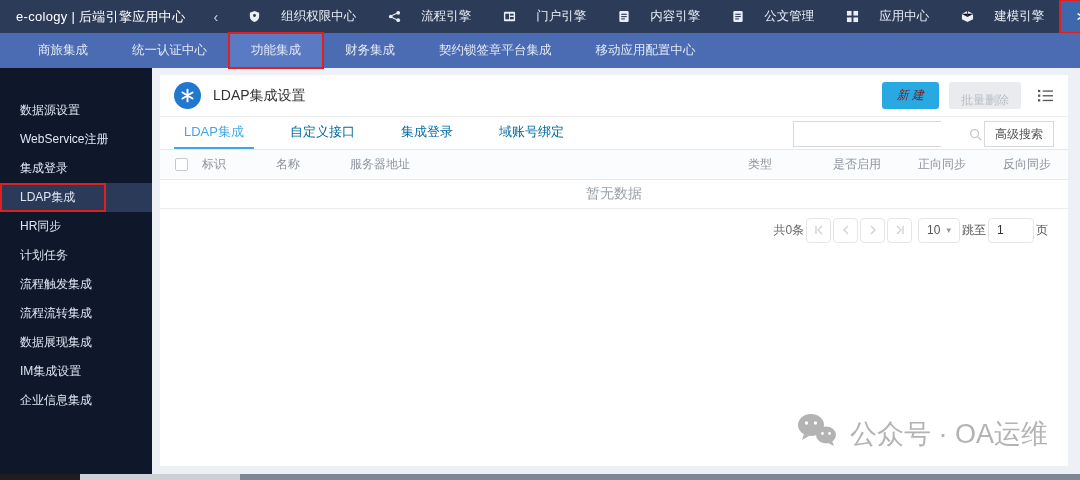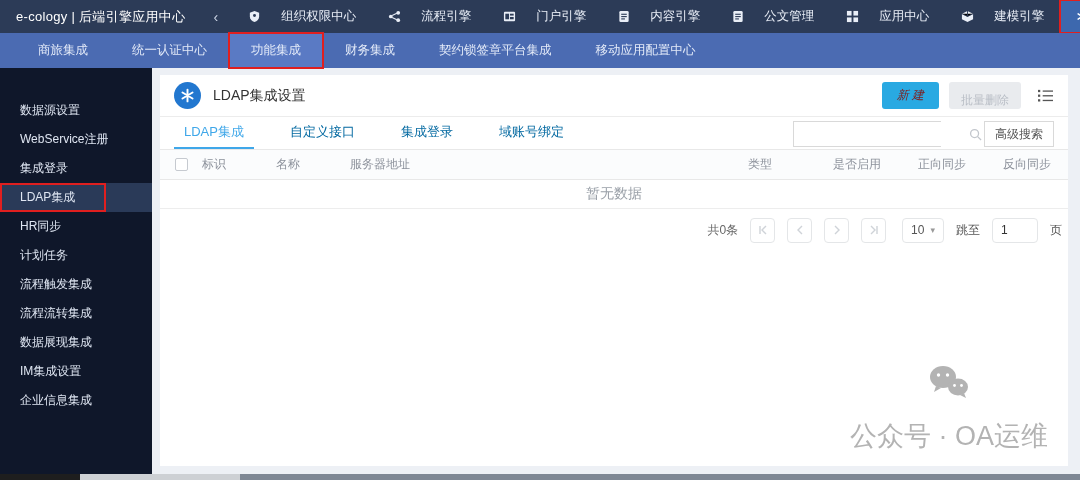--- a/index.html
+++ b/index.html
@@ -59,34 +59,34 @@
   .thead { display:flex; align-items:center; height:30px; background:#fbfcfd; border-bottom:1px solid #e8e8e8;
            font-size:12px; color:#8c919b; }
   .th { white-space:nowrap; }
   .cb-cell { width:42px; display:flex; justify-content:center; }
   .checkbox { width:13px; height:13px; border:1px solid #c6cad0; border-radius:2px; background:#fff; cursor:pointer; }
   .th-c1{width:74px;} .th-c2{width:74px;} .th-c3{width:398px;} .th-c4{width:85px;}
   .th-c5{width:85px;} .th-c6{width:85px;} .th-c7{width:60px;}
   .empty-row { height:29px; display:flex; align-items:center; justify-content:center; font-size:14px;
                color:#9aa0a8; border-bottom:1px solid #ededed; }
 
-  .pager { display:flex; align-items:center; justify-content:flex-end; height:42px; padding-right:6px; gap:12px;
+  .pager { display:flex; align-items:center; justify-content:flex-end; height:42px; padding-right:20px; gap:2px;
            font-size:12px; color:#666; }
   .pg-btn { width:25px; height:25px; border:1px solid #e4e6e8; border-radius:4px; background:#fff; display:flex;
             align-items:center; justify-content:center; cursor:pointer; color:#cfd3d8; }
   .pg-select { height:25px; border:1px solid #e4e6e8; border-radius:4px; display:flex; align-items:center;
                padding:0 8px; gap:6px; cursor:pointer; color:#555; margin-left:4px; }
   .pg-select .sel-caret { font-size:9px; color:#999; }
   .jump-label, .page-unit { color:#555; }
   .jump-input { width:46px; height:25px; border:1px solid #e4e6e8; border-radius:4px; text-align:left;
                 padding-left:8px; font-size:12px; color:#333; outline:none; font-family:inherit; }
 
   
   .watermark { position:absolute; right:32px; bottom:26px; display:flex; align-items:center; gap:12px;
-               color:#b3b3b3; font-size:27px;flex-direction:column; }
+               color:#b3b3b3; font-size:27px; }
 
   
   .hscroll { position:absolute; left:0; bottom:0; width:1080px; height:6px; background:#cdd0d4; }
   .hscroll .dark-seg { position:absolute; left:0; top:0; width:80px; height:6px; background:#1e1e1e; }
   .hscroll .thumb { position:absolute; left:240px; top:0; width:840px; height:6px; background:#7e8794; cursor:pointer; }
 </style>
 </head>
 <body>
 
 <div class="topbar">

